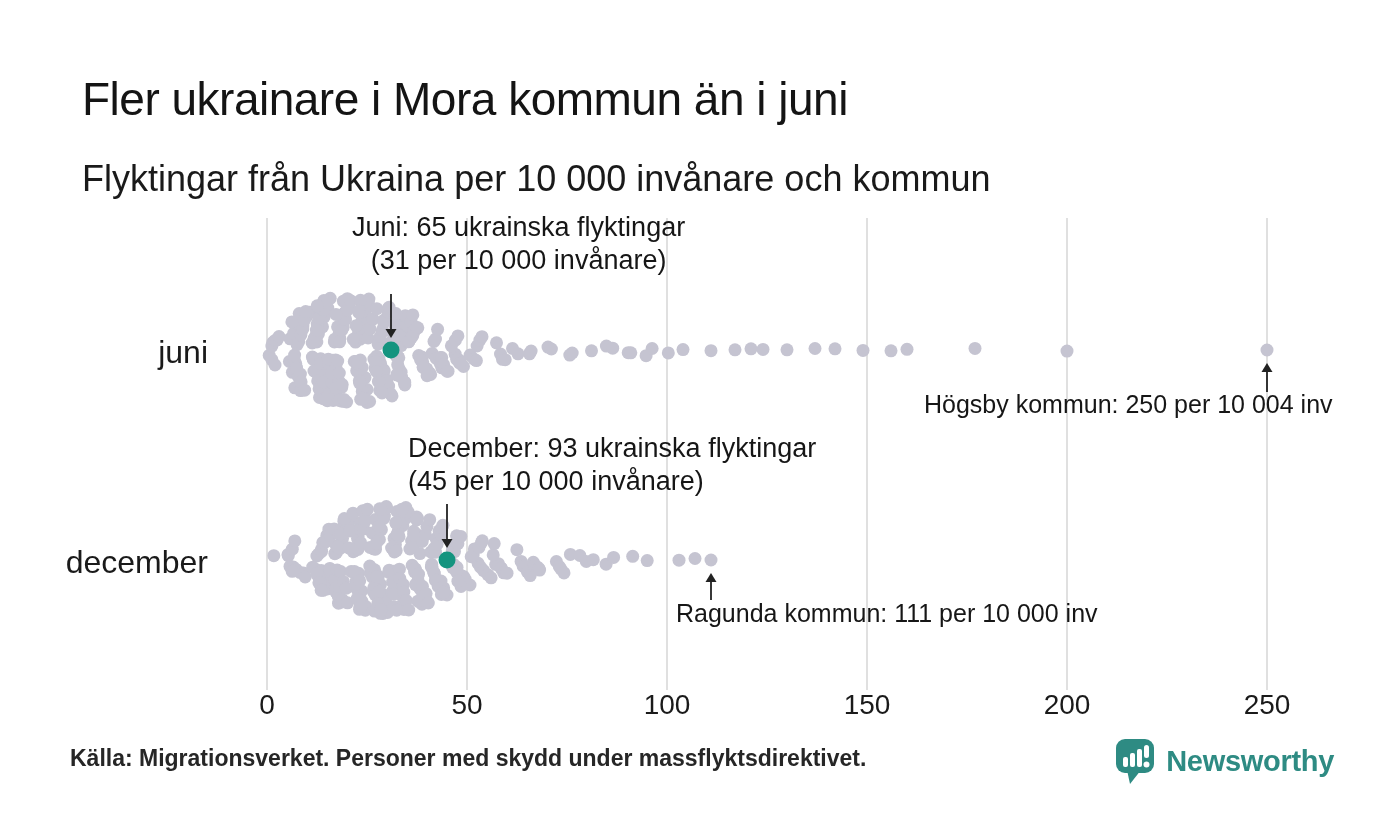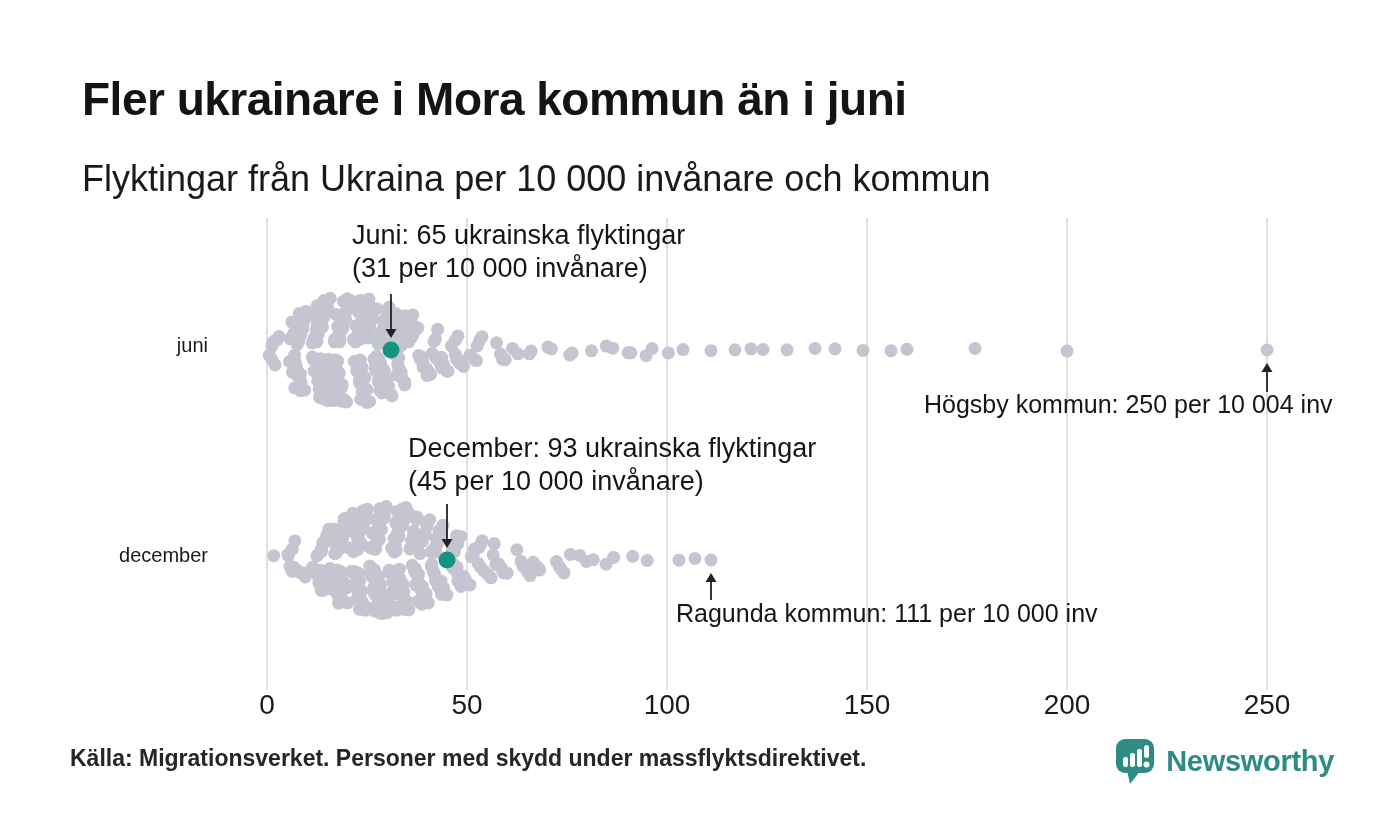--- a/index.html
+++ b/index.html
@@ -1,38 +1,38 @@
 <!DOCTYPE html>
 <html><head>
 <meta charset="utf-8">
 <style>
   html,body{margin:0;padding:0;background:#fff;}
   .canvas{
     position:relative;width:1400px;height:840px;background:#ffffff;
     font-family:"Liberation Sans","DejaVu Sans",sans-serif;overflow:hidden;color:#1a1a1a;
   }
   .title{
-    position:absolute;left:82px;top:72px;font-size:46px;font-weight:700;
+    position:absolute;left:82px;top:72px;font-size:46px;font-weight:400;
     letter-spacing:-0.5px;color:#141414;white-space:nowrap;
   }
   .subtitle{
     position:absolute;left:82px;top:158px;font-size:36px;font-weight:400;
     color:#1a1a1a;white-space:nowrap;
   }
   .row-label{
     position:absolute;left:40px;width:168px;text-align:right;
-    font-size:20px;color:#1a1a1a;white-space:nowrap;
+    font-size:32px;color:#1a1a1a;white-space:nowrap;
   }
   .row-label.juni{top:334px;}
   .row-label.december{top:544px;}
   .ann{
     position:absolute;font-size:27px;line-height:33px;color:#161616;white-space:nowrap;
   }
   .ann.small{font-size:25px;line-height:28px;}
-  #ann-juni{left:352px;top:219px;}
+  #ann-juni{left:352px;top:211px;text-align:center;}
   #ann-december{left:408px;top:432px;}
   #ann-hogsby{left:924px;top:390px;}
   #ann-ragunda{left:676px;top:599px;}
   .footer{
     position:absolute;left:70px;top:745px;font-size:23px;color:#262626;white-space:nowrap;font-weight:bold;
   }
   .logo{
     position:absolute;right:66px;top:737px;display:flex;align-items:center;gap:10px;
   }
   .logo .brand-text{font-size:29px;font-weight:600;letter-spacing:-0.3px;}

